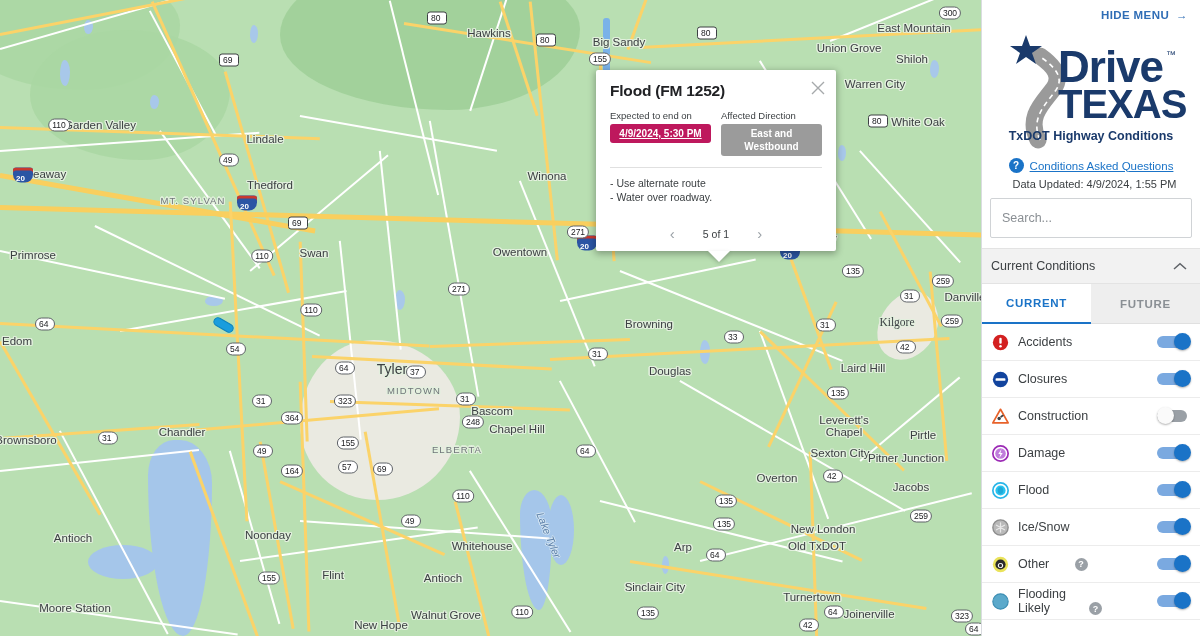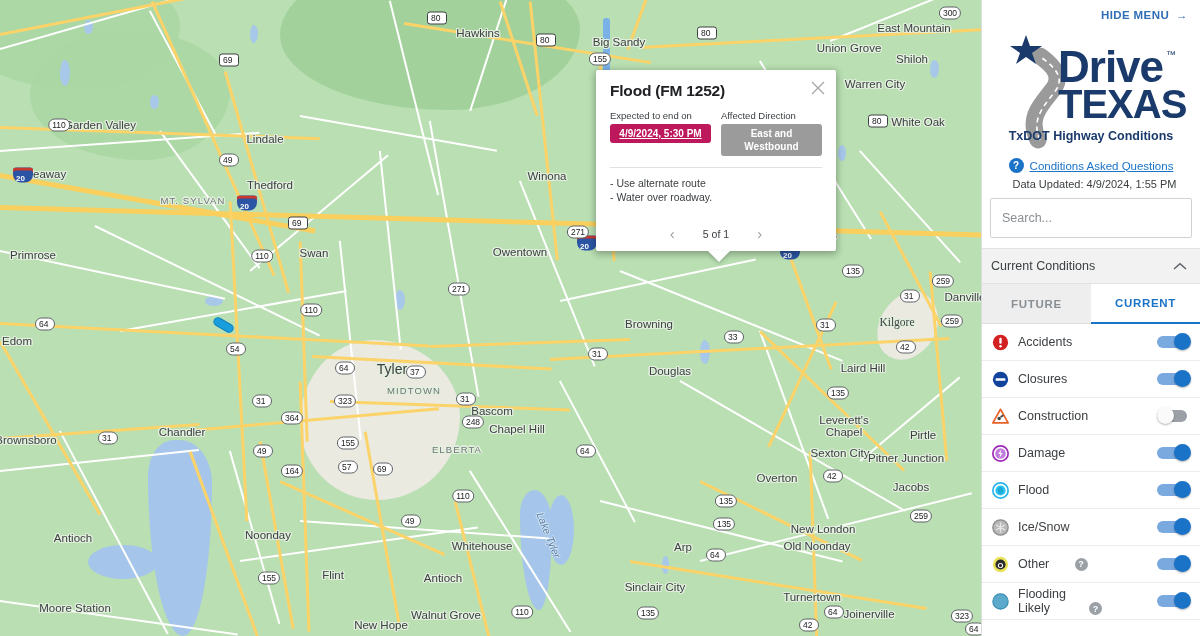--- a/index.html
+++ b/index.html
@@ -381,21 +381,21 @@
     <div class="rd hwy" style="left:760px;top:330px; width:200px;transform:rotate(44deg);"></div>
     <div class="rd hwy" style="left:930px;top:270px; width:190px;transform:rotate(85deg);"></div>
     <div class="rd hwy" style="left:810px;top:450px; width:200px;transform:rotate(88deg);"></div>
     <div class="rd hwy" style="left:700px;top:480px; width:180px;transform:rotate(26deg);"></div>
     <div class="rd hwy" style="left:630px;top:560px; width:300px;transform:rotate(9deg);"></div>
     <div class="rd hwy" style="left:0px;  top:340px; width:200px;transform:rotate(60deg);"></div>
     <div class="rd hwy" style="left:880px;top:210px; width:130px;transform:rotate(62deg);"></div>
     <div class="rd hwy" style="left:790px;top:255px; width:120px;transform:rotate(70deg);"></div>
 
     <div id="map-labels">
-        <div class="lbl" style="left: 478px; top: 33px;">Hawkins</div>
+        <div class="lbl" style="left: 489px; top: 33px;">Hawkins</div>
         <div class="lbl" style="left: 619px; top: 42px;">Big Sandy</div>
         <div class="lbl" style="left: 914px; top: 28px;">East Mountain</div>
         <div class="lbl" style="left: 849px; top: 48px;">Union Grove</div>
         <div class="lbl" style="left: 912px; top: 59px;">Shiloh</div>
         <div class="lbl" style="left: 875px; top: 84px;">Warren City</div>
         <div class="lbl" style="left: 918px; top: 122px;">White Oak</div>
         <div class="lbl" style="left: 100px; top: 125px;">Garden Valley</div>
         <div class="lbl" style="left: 265px; top: 139px;">Lindale</div>
         <div class="lbl" style="left: 41px; top: 174px;">Hideaway</div>
         <div class="lbl" style="left: 270px; top: 185px;">Thedford</div>
@@ -421,21 +421,21 @@
         <div class="lbl" style="left: 182px; top: 432px;">Chandler</div>
         <div class="lbl caps" style="left: 457px; top: 449px; text-align: center;">ELBERTA</div>
         <div class="lbl" style="left: 26px; top: 440px;">Brownsboro</div>
         <div class="lbl" style="left: 840px; top: 453px;">Sexton City</div>
         <div class="lbl" style="left: 906px; top: 458px;">Pitner Junction</div>
         <div class="lbl" style="left: 777px; top: 478px;">Overton</div>
         <div class="lbl" style="left: 911px; top: 487px;">Jacobs</div>
         <div class="lbl" style="left: 268px; top: 535px;">Noonday</div>
         <div class="lbl" style="left: 482px; top: 546px;">Whitehouse</div>
         <div class="lbl" style="left: 823px; top: 529px;">New London</div>
-        <div class="lbl" style="left: 817px; top: 546px;">Old Noonday</div>
+        <div class="lbl" style="left: 817px; top: 546px;">Old TxDOT</div>
         <div class="lbl" style="left: 683px; top: 547px;">Arp</div>
         <div class="lbl" style="left: 73px; top: 538px;">Antioch</div>
         <div class="lbl" style="left: 333px; top: 575px;">Flint</div>
         <div class="lbl" style="left: 443px; top: 578px;">Antioch</div>
         <div class="lbl" style="left: 655px; top: 587px;">Sinclair City</div>
         <div class="lbl" style="left: 812px; top: 597px;">Turnertown</div>
         <div class="lbl" style="left: 869px; top: 614px;">Joinerville</div>
         <div class="lbl" style="left: 75px; top: 608px;">Moore Station</div>
         <div class="lbl" style="left: 381px; top: 625px;">New Hope</div>
         <div class="lbl" style="left: 446px; top: 615px;">Walnut Grove</div>
@@ -573,25 +573,25 @@
     <div class="section-head">
       <span class="section-head-label">Current Conditions</span>
       <span class="chev">
         <svg width="14" height="9" viewBox="0 0 14 9">
             <path d="M1 7 L7 1.8 L13 7" stroke="#5f6368" stroke-width="1.5" fill="none"></path>
           </svg>
       </span>
     </div>
 
     <div class="tabs" id="tabs">
+        <div class="tab active">
+          <span>CURRENT</span>
+        </div>
         <div class="tab inactive">
           <span>FUTURE</span>
-        </div>
-        <div class="tab active">
-          <span>CURRENT</span>
         </div>
       </div>
 
     <div id="layer-list">
         <div class="layer-row">
           <span class="layer-icon"><svg viewBox="0 0 20 20" width="17" height="17">
               <circle cx="10" cy="10" r="9" fill="#d32020"></circle>
               <rect x="8.6" y="4.5" width="2.8" height="7" rx="1.3" fill="#fff"></rect>
               <circle cx="10" cy="14.4" r="1.5" fill="#fff"></circle>
             </svg></span>

